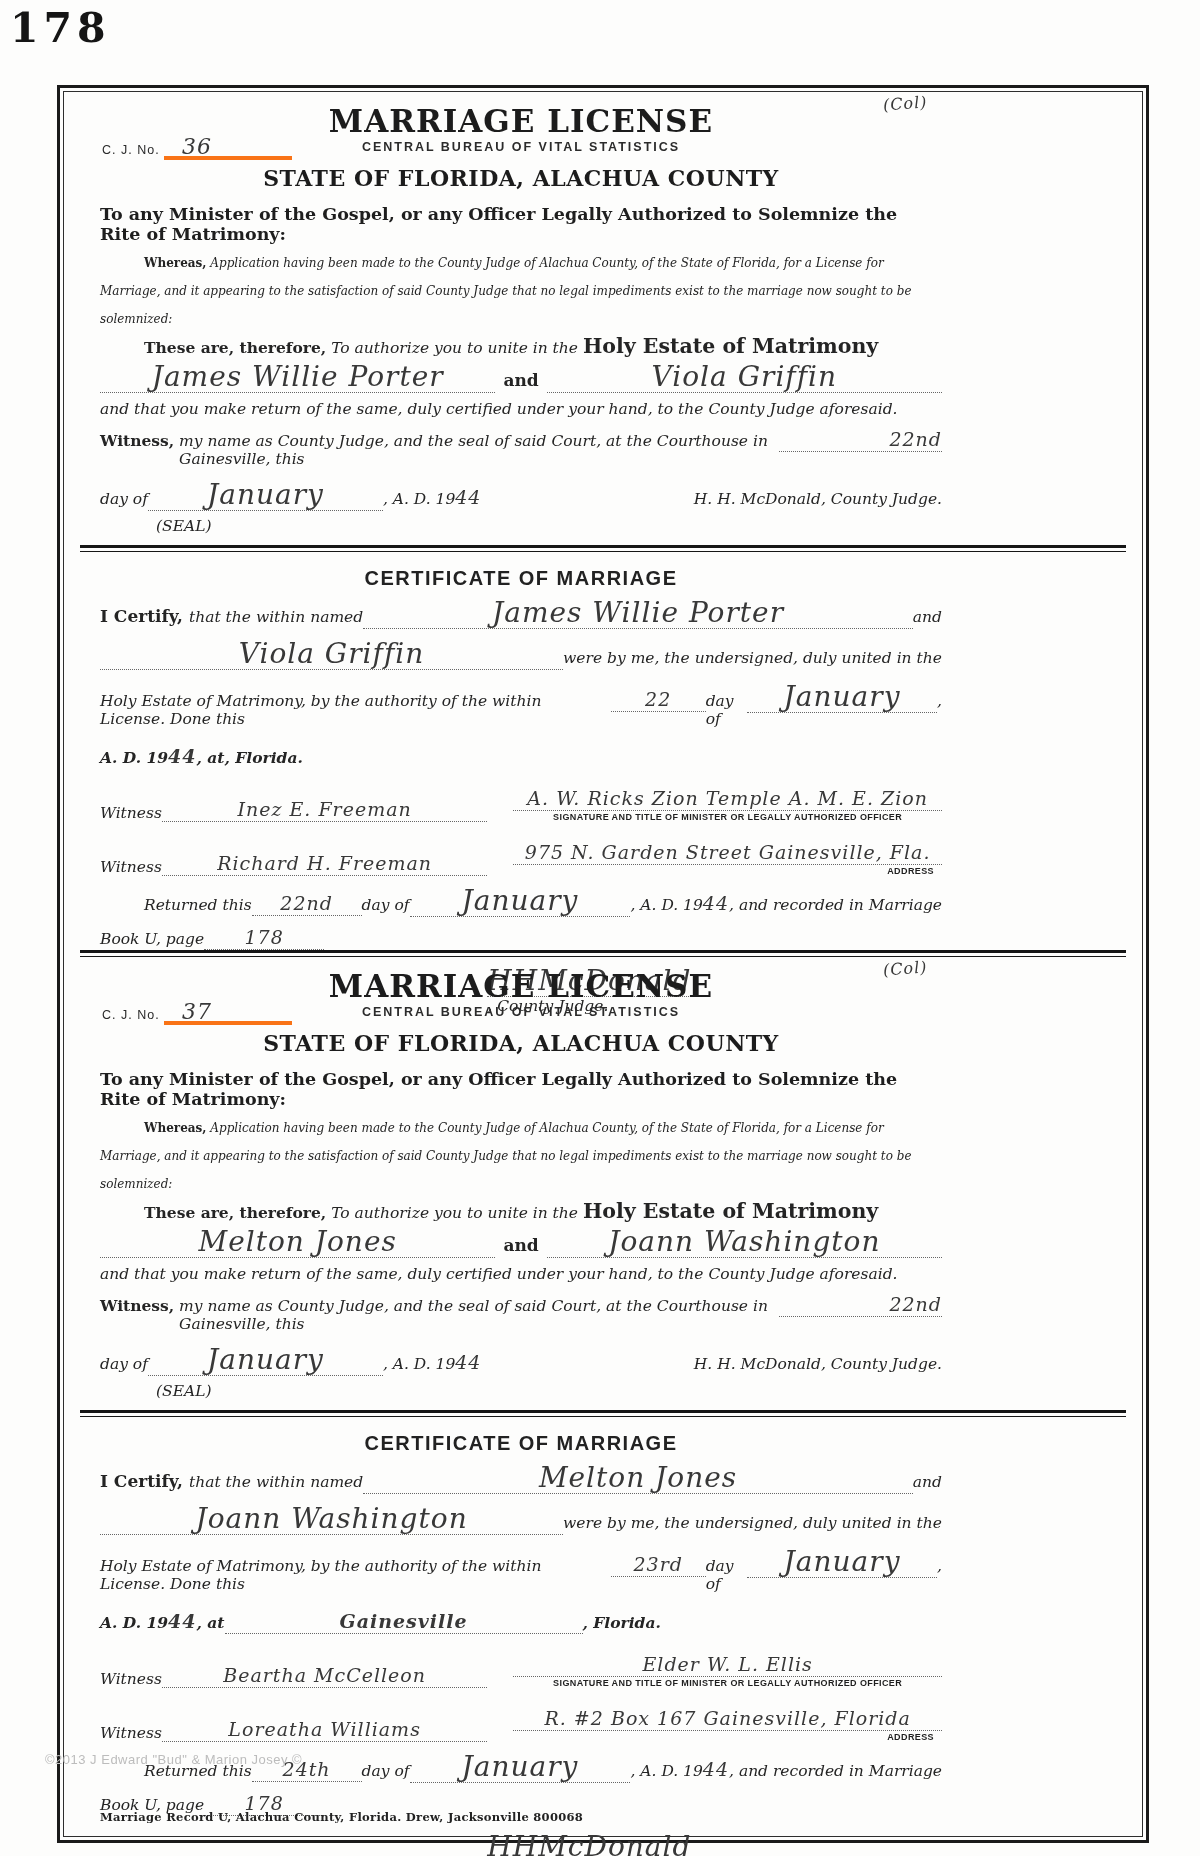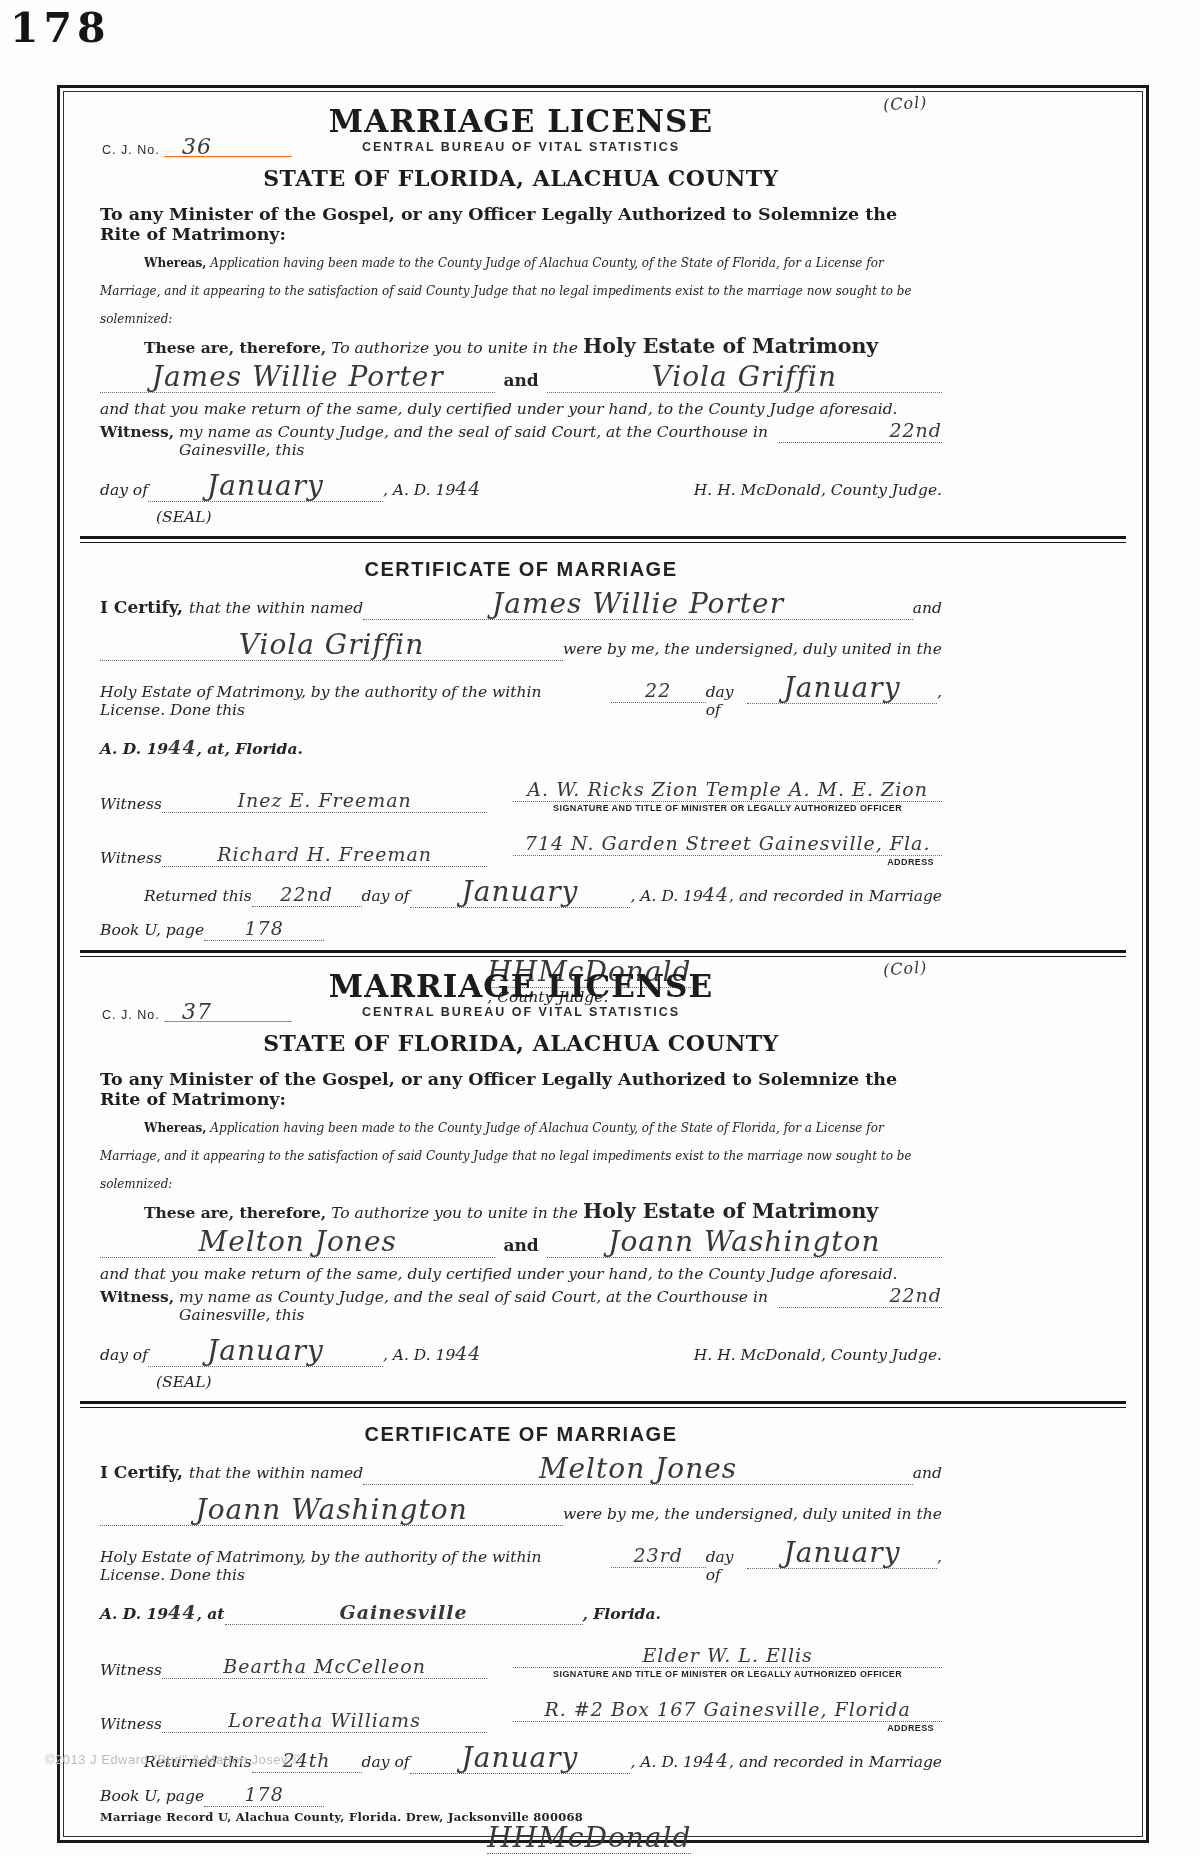--- a/index.html
+++ b/index.html
@@ -14,21 +14,21 @@
   .form { position:relative; height:858px; padding:0 200px 0 36px; }
   .rule, .form-sep { border-top:3px solid #161616; border-bottom:1px solid #161616;
                      height:3px; }
   .rule { margin:10px -184px 0 -20px; }
   .form-sep { margin:0 16px; }
   .col-note { position:absolute; right:215px; top:2px; font-size:16px; font-style:italic;
               color:#555; letter-spacing:1px; transform:rotate(-4deg); }
   .cj-line { position:absolute; left:38px; top:46px; font-size:12.5px;
              font-family:"Liberation Sans",sans-serif; letter-spacing:1px; color:#2a2a2a; }
   .cj-no { display:inline-block; min-width:110px; text-align:left; padding-left:18px;
-           border-bottom:1px solid #f97316; font-family:"DejaVu Serif",serif;
+           border-bottom:4px solid #f97316; font-family:"DejaVu Serif",serif;
            font-size:22px; font-style:italic; color:#3a3a3a; line-height:18px; }
   .f-title { text-align:center; font-size:31px; line-height:32px; font-weight:bold;
              letter-spacing:1px; margin:0; padding-top:13px; color:#1c1c1c; }
   .f-subtitle { text-align:center; font-family:"Liberation Sans",sans-serif; font-size:12.5px;
                 font-weight:bold; letter-spacing:2px; margin-top:3px; color:#2b2b2b; }
   .f-state { text-align:center; font-size:22px; font-weight:bold; letter-spacing:.5px;
              margin-top:11px; color:#1c1c1c; }
   .f-salutation { font-size:17.5px; font-weight:bold; margin-top:13px; color:#1e1e1e; }
   .f-whereas { font-size:12px; font-style:italic; line-height:28px; margin:5px 0 0 0;
                text-indent:44px; }
@@ -39,21 +39,21 @@
   .hw { font-family:"DejaVu Serif",serif; font-style:italic; color:#383838;
         letter-spacing:1px; white-space:nowrap; }
   .hw-lg { font-size:28px; line-height:30px; }
   .hw-md { font-size:19px; line-height:24px; }
   .blank { border-bottom:1px dotted #666; text-align:center; }
   .flexline { display:flex; align-items:baseline; font-size:15.5px; }
   .names-line { margin-top:4px; }
   .names-line .blank { flex:1; }
   .and-lic { font-weight:bold; font-size:17px; padding:0 8px; }
   .return-line { font-size:15.5px; font-style:italic; margin-top:7px; }
-  .witness-line { }
+  .witness-line { margin-top:9px; }
   .witness-line .blank { flex:1; text-align:left; padding-left:110px; }
   .dayof-line { margin-top:12px; font-style:italic; }
   .m-blank { min-width:235px; }
   .judge { margin-left:auto; font-style:italic; }
   .seal { font-size:15.5px; font-style:italic; margin:6px 0 0 56px; }
   .c-title { text-align:center; font-family:"Liberation Sans",sans-serif; font-weight:bold;
              font-size:20px; letter-spacing:1.5px; margin-top:15px; color:#222; }
   .c-line { font-style:italic; }
   .c-line .fill { flex:1; }
   .certify-lbl { font-weight:bold; font-style:normal; font-size:17px; padding-right:6px; }
@@ -164,21 +164,21 @@
               <div class="sigline hw hw-md">A. W. Ricks Zion Temple A. M. E. Zion</div>
               <div class="cap cap-center">SIGNATURE AND TITLE OF MINISTER OR LEGALLY AUTHORIZED OFFICER</div>
             </div>
           </div>
           <div class="wrow">
             <div class="wleft">
               <span>Witness</span>
               <span class="blank hw hw-md">Richard H. Freeman</span>
             </div>
             <div class="wright">
-              <div class="sigline hw hw-md">714 N. Garden Street Gainesville, Fla.</div>
+              <div class="sigline hw hw-md">975 N. Garden Street Gainesville, Fla.</div>
               <div class="cap">ADDRESS</div>
             </div>
           </div>
           <div class="flexline c-line returned-line">
             <span>Returned this</span>
             <span class="blank rd-blank hw hw-md">22nd</span>
             <span>day of</span>
             <span class="blank rm-blank hw hw-lg">January</span>
             <span>, A. D. 19</span>
             <span class="hw hw-md">44</span>

